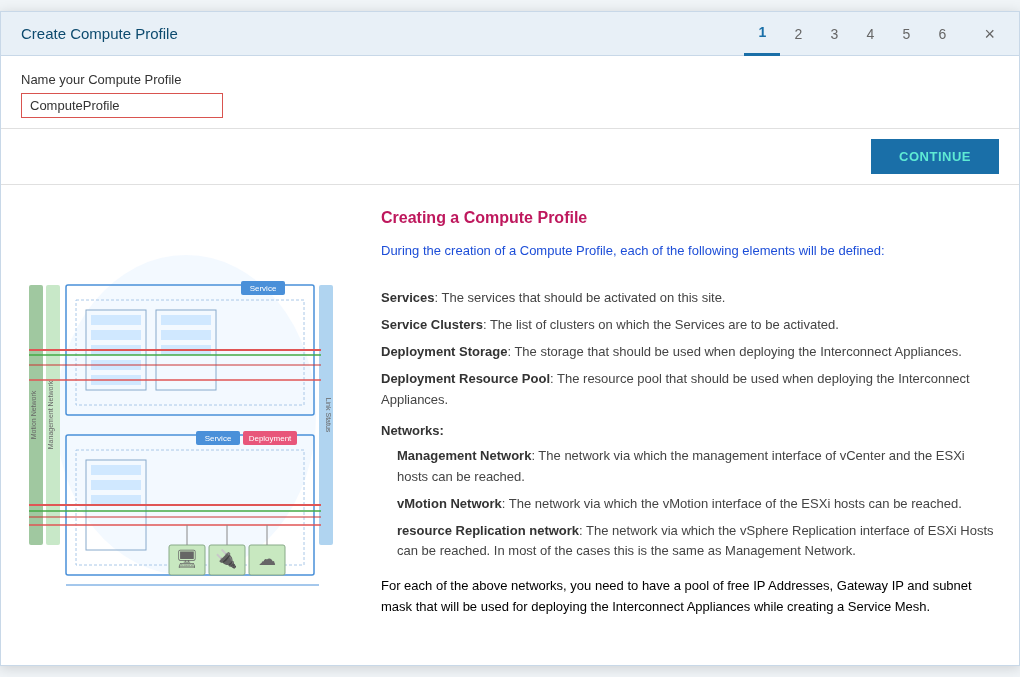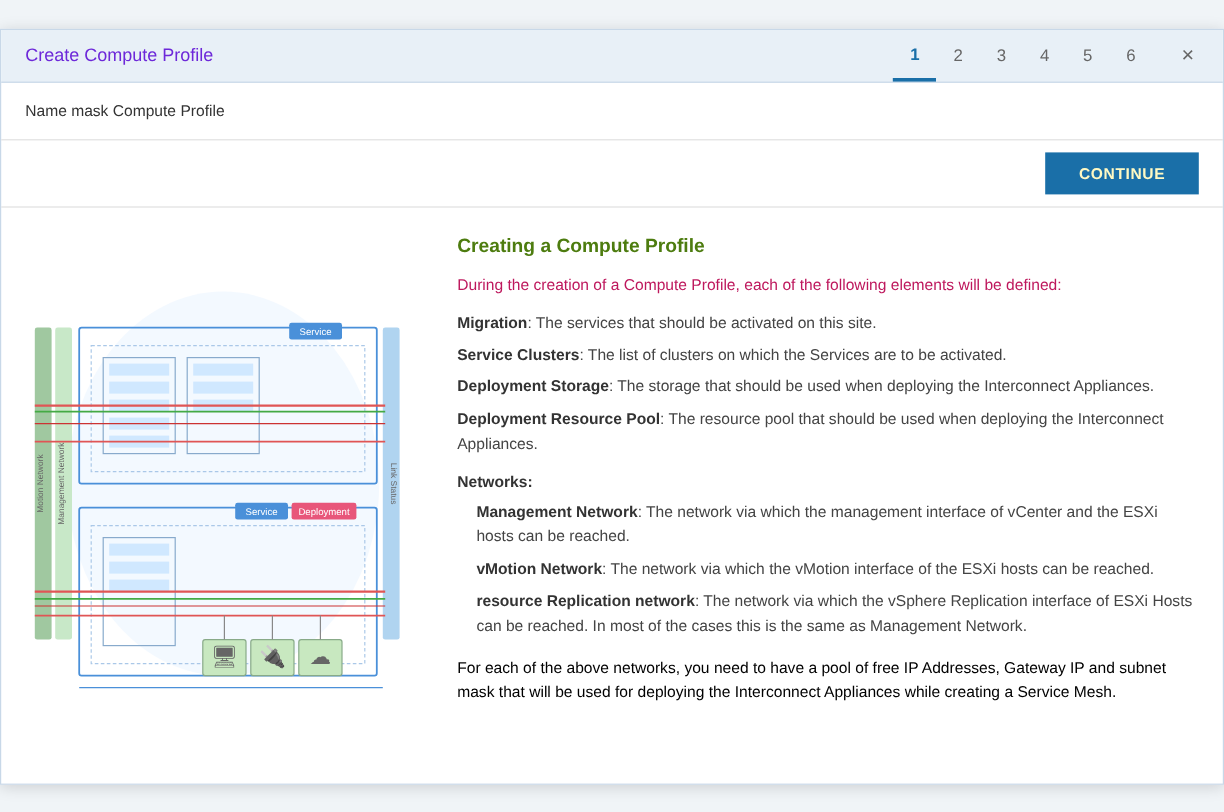--- a/index.html
+++ b/index.html
@@ -20,21 +20,21 @@
     .modal-header {
       display: flex;
       align-items: center;
       background: #e8f0f7;
       padding: 0 20px;
       height: 44px;
       border-bottom: 1px solid #c8d8e8;
     }
     .modal-title {
       font-size: 15px;
-      color: #6d28d9;
+      color: #0c4a6e;
       font-weight: normal;
       flex: 1;
     }
     .stepper {
       display: flex;
       align-items: center;
       gap: 0;
       margin-right: 20px;
     }
     .step {
@@ -87,21 +87,21 @@
     }
 
     .action-bar {
       display: flex;
       justify-content: flex-end;
       padding: 10px 20px;
       border-bottom: 1px solid #e0e0e0;
     }
     .continue-btn {
       background: #1a6fa8;
-      color: #fef9c3;
+      color: #5eead4;
       border: none;
       padding: 10px 28px;
       font-size: 13px;
       font-weight: bold;
       letter-spacing: 0.5px;
       cursor: pointer;
       text-transform: uppercase;
     }
 
     .content-area {
@@ -126,27 +126,27 @@
 
     
     .info-panel {
       flex: 1;
       font-size: 13px;
       color: #444;
       line-height: 1.6;
     }
     .info-title {
       font-size: 16px;
-      color: #4d7c0f;
+      color: #be185d;
       font-weight: bold;
       margin-bottom: 10px;
     }
     .info-intro {
-      margin-bottom: 10px;
-      color: #be185d;
+      margin-bottom: 27px;
+      color: #1d4ed8;
     }
     .info-item {
       margin-bottom: 6px;
     }
     .info-item b {
       color: #333;
       font-weight: bold;
     }
     .info-item.indented {
       margin-left: 16px;
@@ -175,21 +175,24 @@
         <div class="step">2</div>
         <div class="step">3</div>
         <div class="step">4</div>
         <div class="step">5</div>
         <div class="step">6</div>
       </div>
     <button class="close-btn">×</button>
   </div>
 
   <div class="name-section">
-    <div class="name-label">Name mask Compute Profile</div>
+    <div class="name-label">Name your Compute Profile</div>
+    <div class="name-input-wrapper">
+      <input class="name-input" type="text" placeholder="ComputeProfile" value="ComputeProfile" style="">
+    </div>
   </div>
 
   <div class="action-bar">
     <button class="continue-btn">CONTINUE</button>
   </div>
 
   <div class="content-area">
 
     <div class="diagram-area">
       <svg class="diagram-svg" viewBox="0 0 320 420" xmlns="http://www.w3.org/2000/svg">
@@ -262,21 +265,21 @@
 
         <line x1="45" y1="380" x2="298" y2="380" stroke="#4a90d9" stroke-width="1"></line>
       </svg>
     </div>
 
     <div class="info-panel">
       <div class="info-title">Creating a Compute Profile</div>
       <div class="info-intro">During the creation of a Compute Profile, each of the following elements will be defined:</div>
 
       <div id="info-items-container">
-          <div class="info-item"><b>Migration</b>: The services that should be activated on this site.</div>
+          <div class="info-item"><b>Services</b>: The services that should be activated on this site.</div>
           <div class="info-item"><b>Service Clusters</b>: The list of clusters on which the Services are to be activated.</div>
           <div class="info-item"><b>Deployment Storage</b>: The storage that should be used when deploying the Interconnect Appliances.</div>
           <div class="info-item"><b>Deployment Resource Pool</b>: The resource pool that should be used when deploying the Interconnect Appliances.</div>
         </div>
 
       <div class="info-networks-label">Networks:</div>
       <div id="info-networks-container">
           <div class="info-item indented"><b>Management Network</b>: The network via which the management interface of vCenter and the ESXi hosts can be reached.</div>
           <div class="info-item indented"><b>vMotion Network</b>: The network via which the vMotion interface of the ESXi hosts can be reached.</div>
           <div class="info-item indented"><b>resource Replication network</b>: The network via which the vSphere Replication interface of ESXi Hosts can be reached. In most of the cases this is the same as Management Network.</div>

